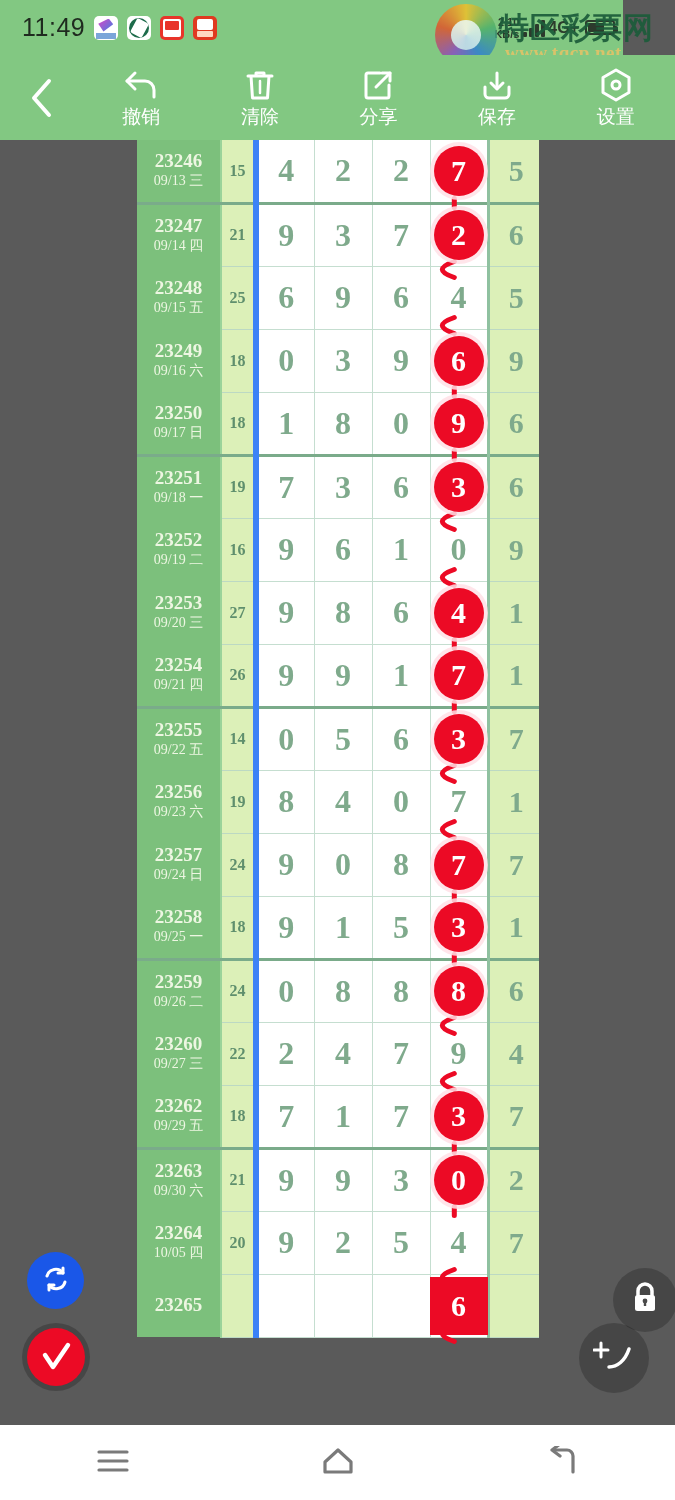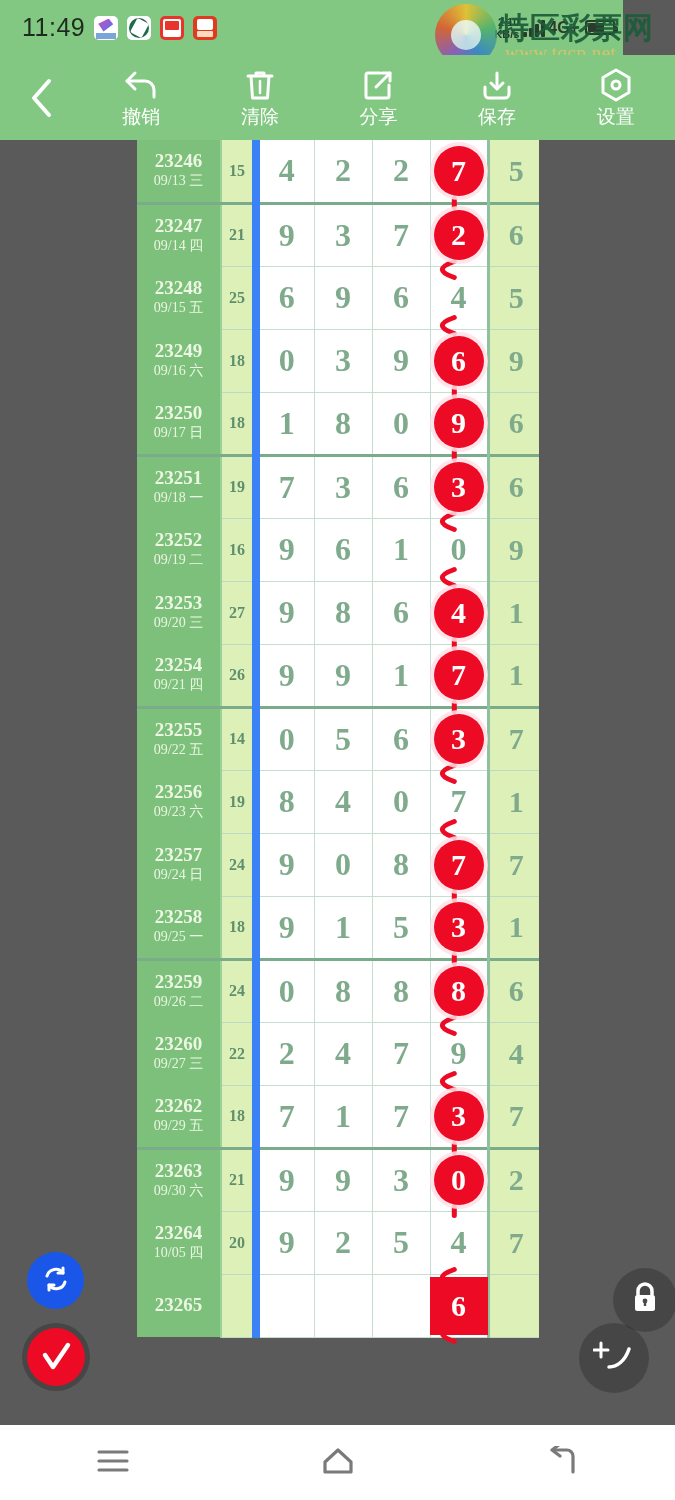--- a/index.html
+++ b/index.html
@@ -52,21 +52,21 @@
 
   
   #wm{ position:absolute; right:2px; top:2px; width:250px; height:68px; pointer-events:none; }
   #wm-ring{ position:absolute; left:12px; top:2px; width:62px; height:62px; border-radius:50%;
      background:conic-gradient(#f0c02a,#4fb06a,#2f7fd0,#8a4fc0,#e0552a,#f0c02a);
      opacity:.85; }
   #wm-ring:after{ content:"";position:absolute;left:16px;top:16px;width:30px;height:30px;border-radius:50%;
      background:conic-gradient(#ffffff,#d0e8f8,#ffffff); opacity:.9;}
   #wm-cn{ position:absolute; left:76px; top:6px; font-size:30px; font-weight:bold; color:#1c5c3a;
      font-family:"DejaVu Sans", sans-serif; letter-spacing:1px; opacity:.92; }
-  #wm-url{ position:absolute; left:82px; top:40px; font-size:19px; font-weight:normal; color:#d8c36a;
+  #wm-url{ position:absolute; left:82px; top:40px; font-size:19px; font-weight:bold; color:#d8c36a;
      font-family:"Liberation Serif", serif; letter-spacing:.5px; }
 
   
   #toolbar{
     position:absolute; left:0; top:55px; width:675px; height:85px;
     background:#82c882;
     display:flex; align-items:center;
   }
   #backbtn{ width:82px; height:85px; display:flex; align-items:center; justify-content:center;}
   #backbtn svg{ display:block; }
@@ -94,21 +94,21 @@
 
   td.issue{
     background:#7cc07c; text-align:center; vertical-align:middle;
     border-right:2px solid #9ad39a;
   }
   td.issue .no{ font-size:19px; color:#edf6e2; font-weight:bold; font-family:"Liberation Serif",serif; line-height:1.05;}
   td.issue .dt{ font-size:14px; color:#edf6e2; font-family:"Liberation Serif",serif; line-height:1.2; margin-top:2px;}
   td.sum{
     background:#dcf0b8; text-align:center; vertical-align:middle;
     font-size:16px; color:#5f8f6d; font-weight:bold; font-family:"Liberation Serif",serif;
-    border-right:8px solid #3b82f6; border-bottom:1px solid #bcd9c3;
+    border-right:6px solid #3b82f6; border-bottom:1px solid #bcd9c3;
   }
   td.num{
     background:#ffffff; text-align:center; vertical-align:middle;
     font-size:32px; color:#7faa8c; font-weight:bold; font-family:"Liberation Serif",serif;
     border-right:1px solid #c5ded0; border-bottom:1px solid #c5ded0;
     position:relative;
   }
   td.num.lastnum{ border-right:3px solid #8fc1a0; }
   td.last{
     background:#dcf0b8; text-align:center; vertical-align:middle;

